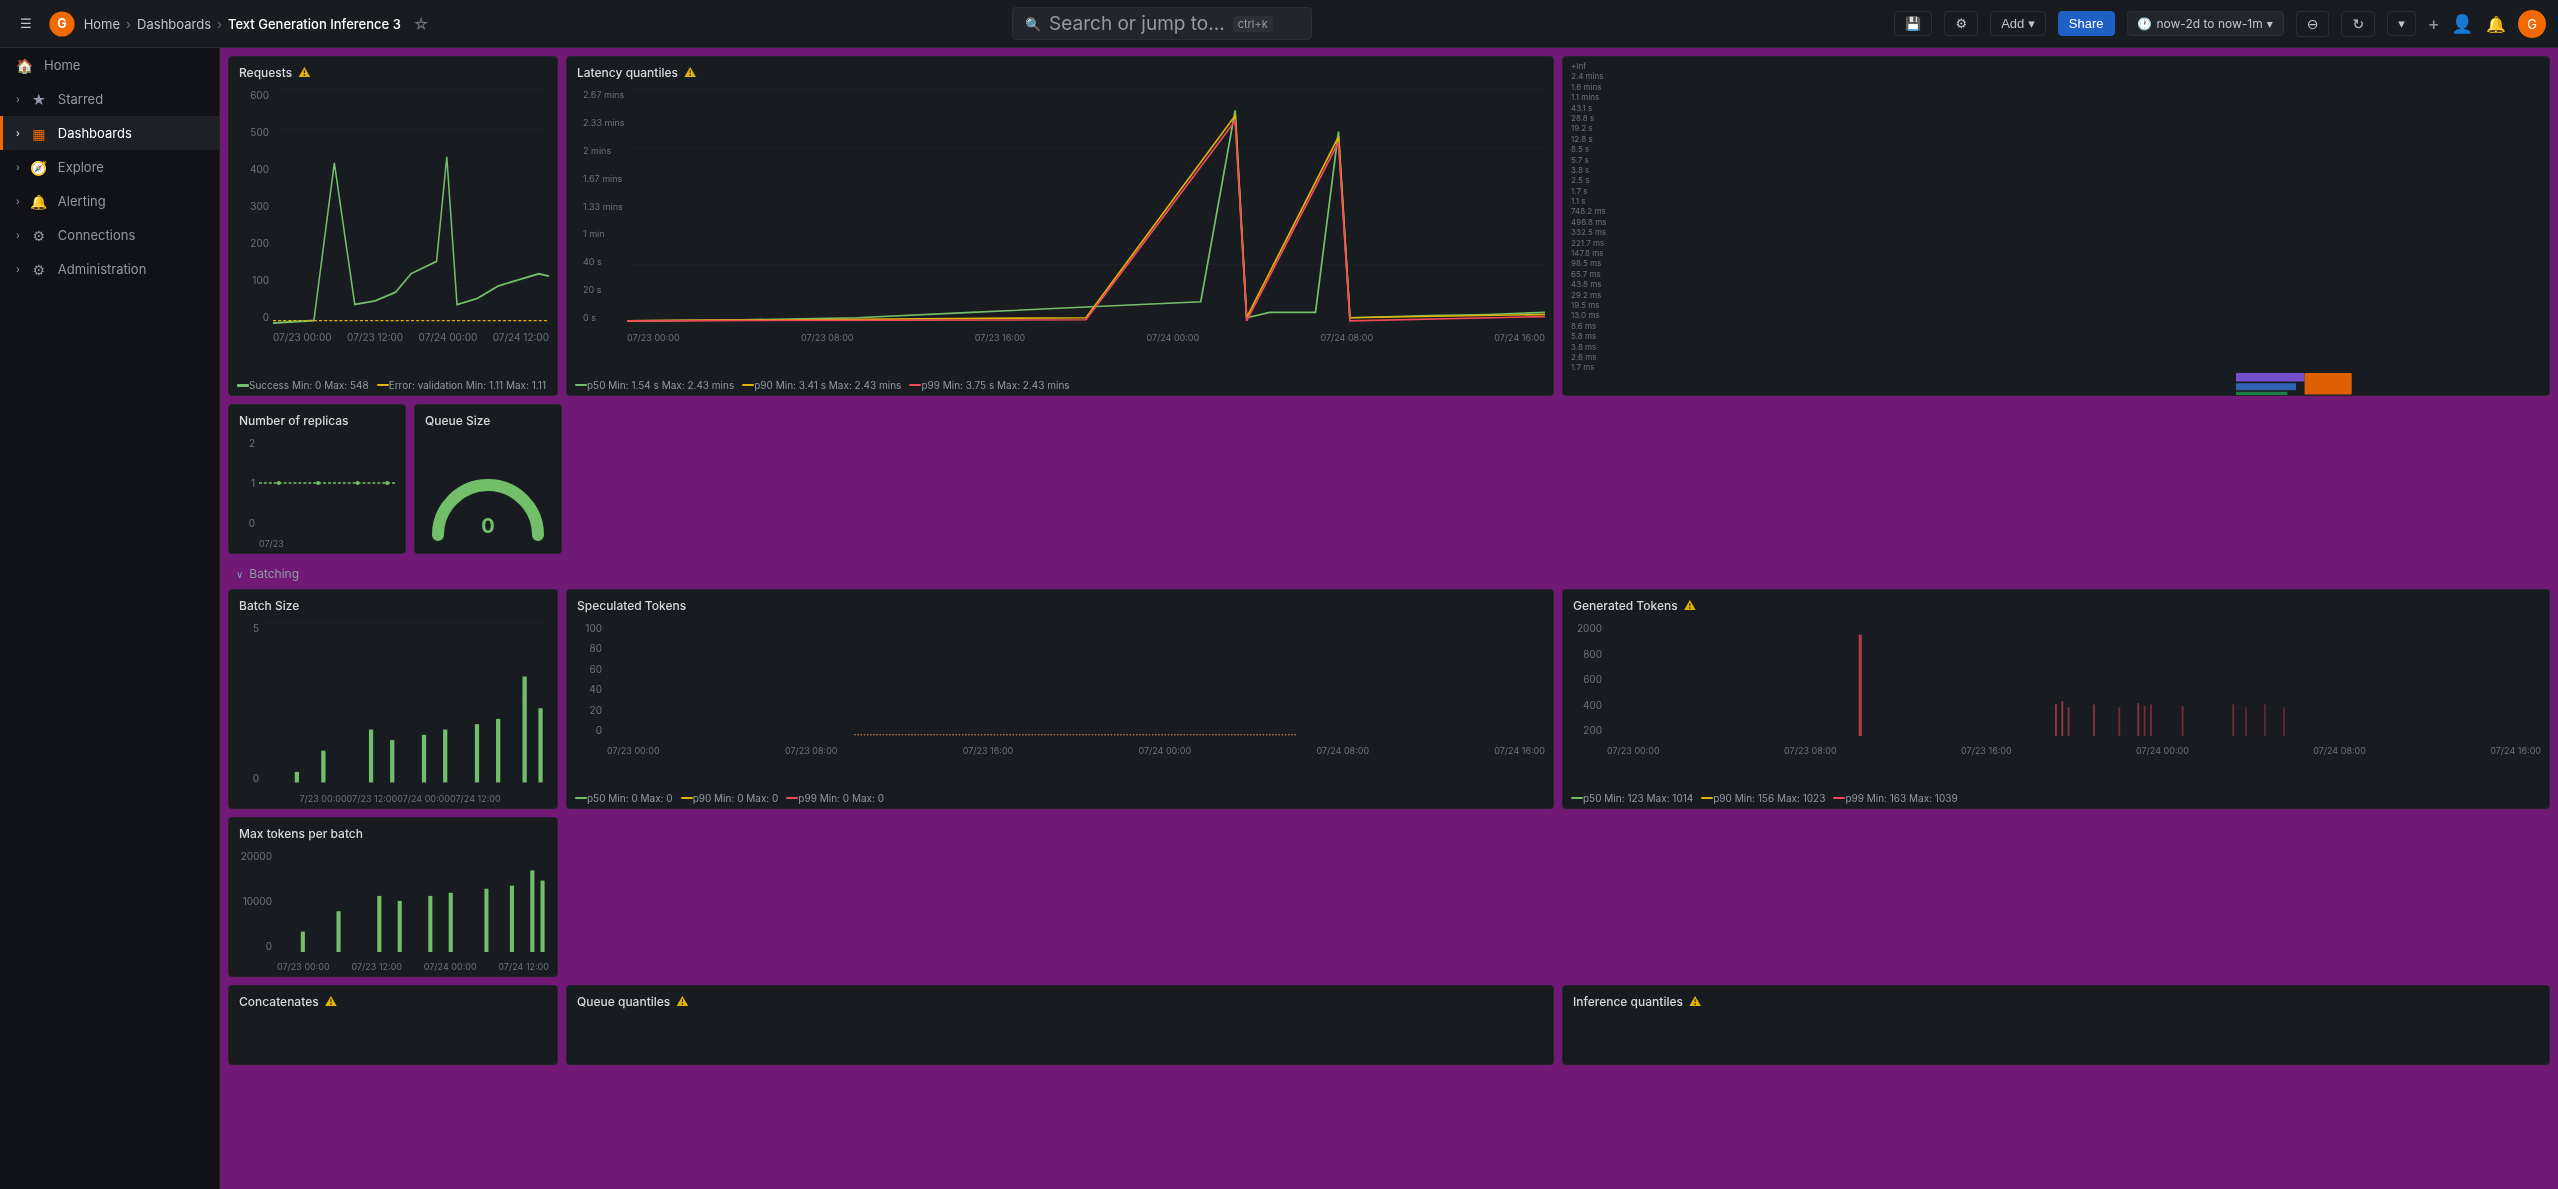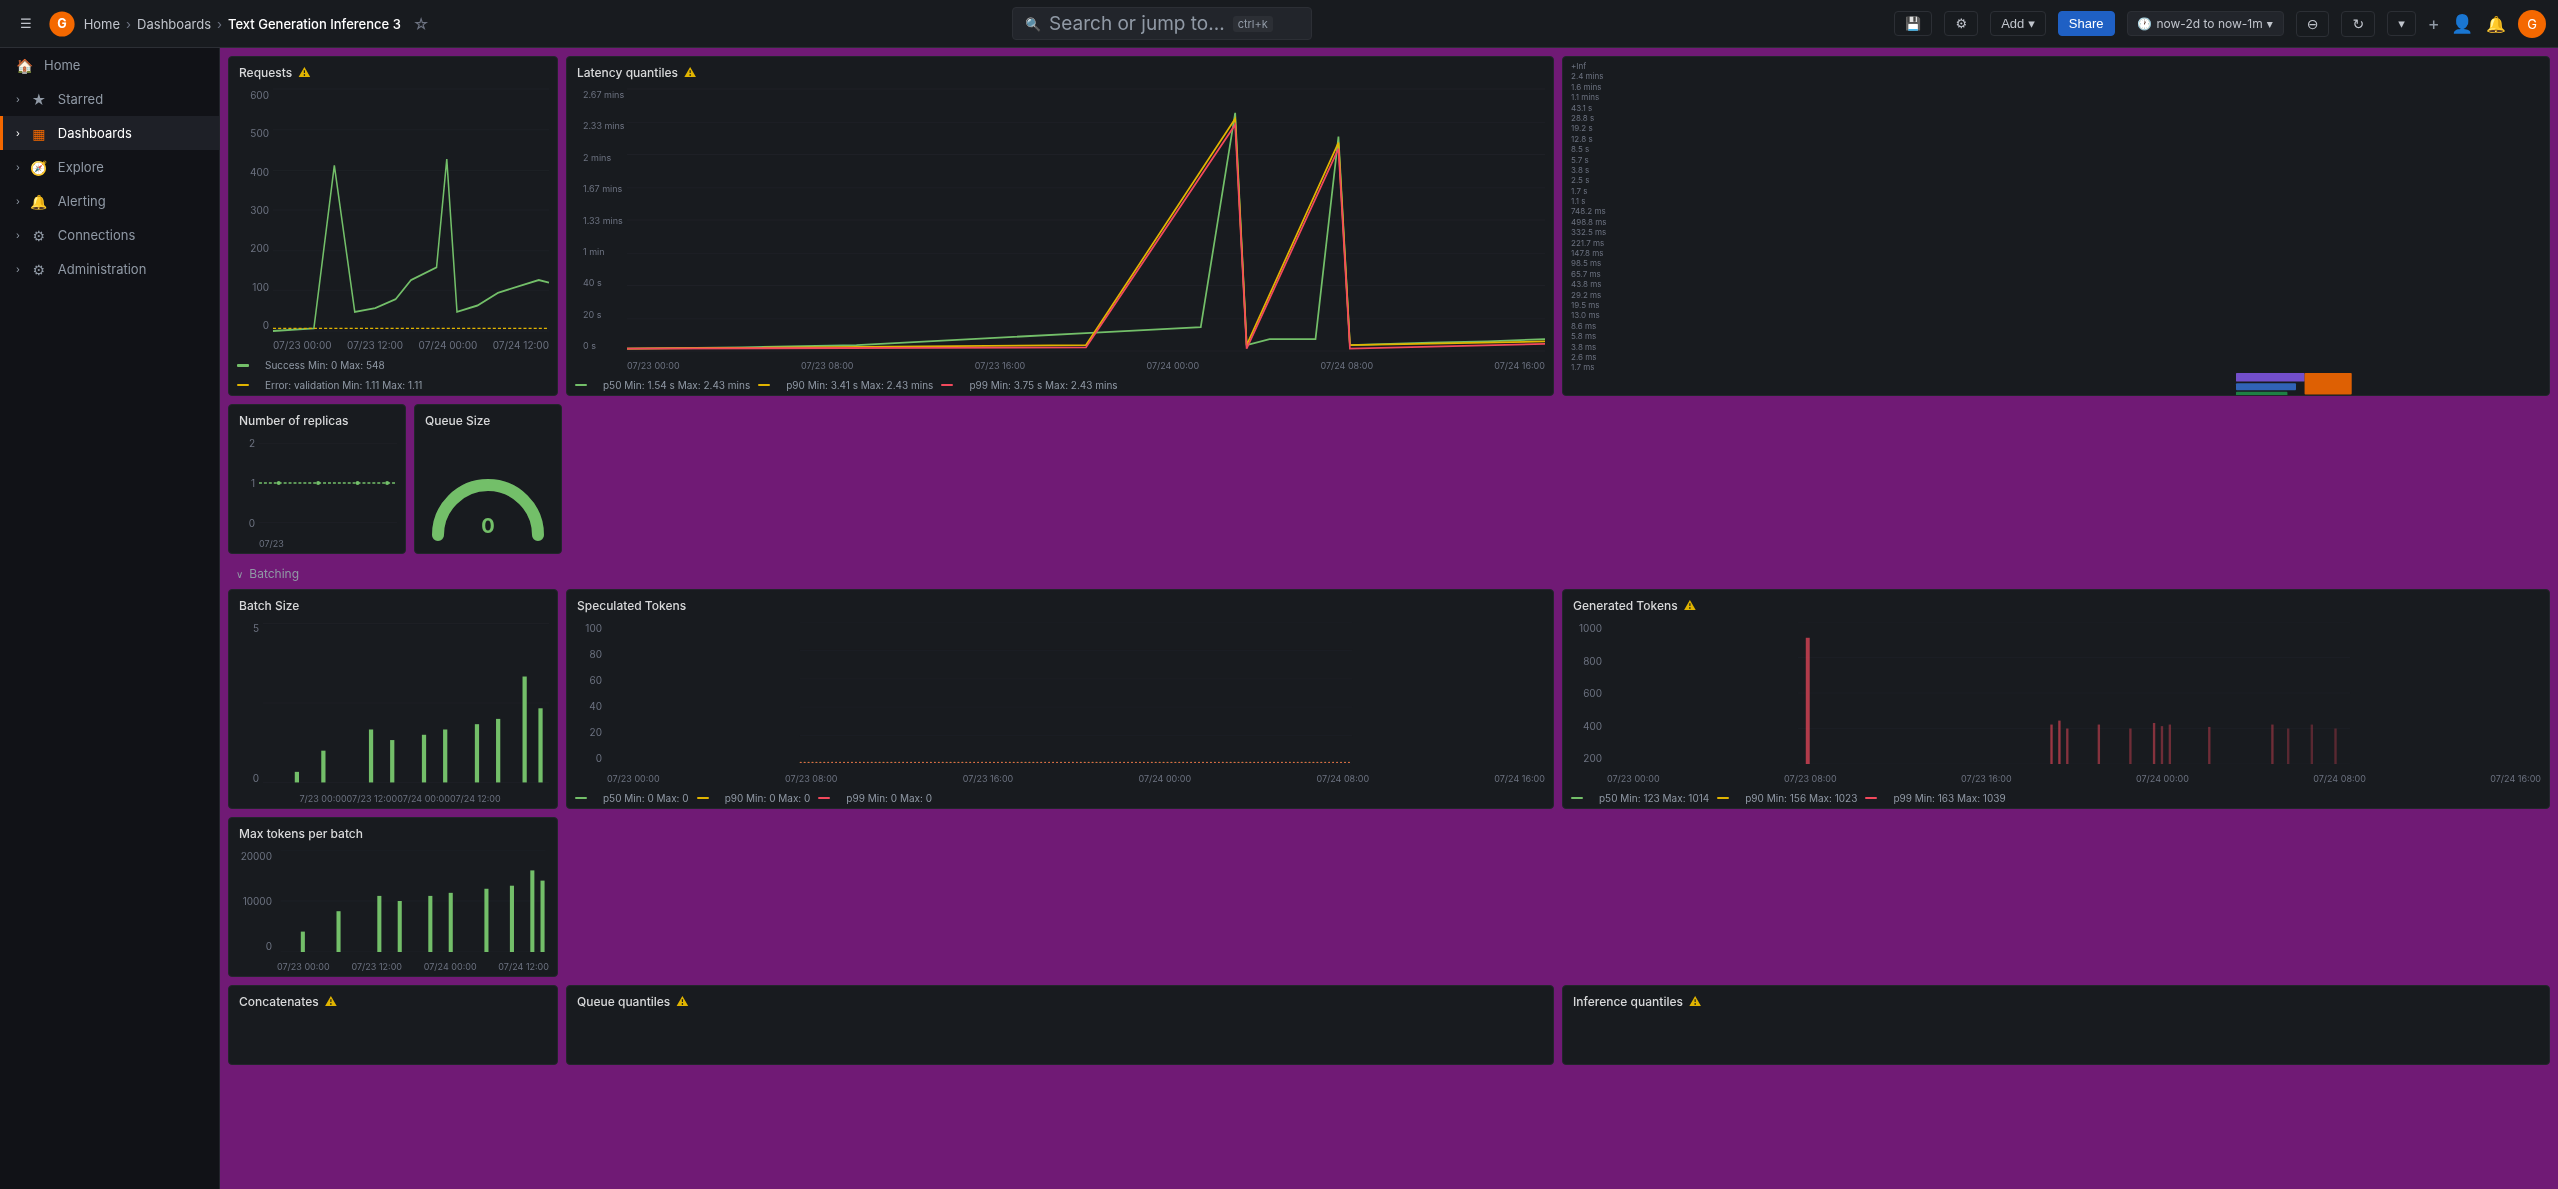--- a/index.html
+++ b/index.html
@@ -85,21 +85,21 @@
     .chart-area { width: 100%; height: 100%; position: relative; }
 
     
     .y-axis { position: absolute; left: 0; top: 0; bottom: 20px; width: 36px; display: flex; flex-direction: column; justify-content: space-between; align-items: flex-end; padding-right: 4px; font-size: 10px; color: #6c7280; }
     .x-axis { position: absolute; bottom: 0; left: 36px; right: 0; display: flex; justify-content: space-between; font-size: 10px; color: #6c7280; padding-top: 2px; }
 
     .chart-inner { position: absolute; left: 36px; right: 0; top: 0; bottom: 20px; }
 
     
     .panel-legend { padding: 4px 8px; font-size: 10px; color: #9099a5; display: flex; flex-wrap: wrap; gap: 8px; }
-    .legend-item { display: flex; align-items: center; gap: 16px; }
+    .legend-item { display: flex; align-items: center; gap: 0; margin-top: 28px; }
     .legend-color { width: 12px; height: 2px; border-radius: 1px; }
 
     
     .section-header {
       display: flex; align-items: center; gap: 6px;
       padding: 4px 8px; font-size: 12px; color: #9099a5;
       cursor: pointer; margin-bottom: 4px;
     }
     .section-chevron { font-size: 10px; }
 
@@ -562,21 +562,21 @@
       <div class="panel" style="flex:1; height:220px;">
         <div class="panel-header">
           <div class="panel-title">
             <span>Generated Tokens</span>
             <span class="panel-alert-icon">⚠</span>
           </div>
         </div>
         <div class="panel-body">
           <div class="chart-area">
             <div style="position:absolute;left:0;top:0;bottom:20px;width:34px;display:flex;flex-direction:column;justify-content:space-between;align-items:flex-end;padding-right:3px;font-size:10px;color:#6c7280;">
-              <span>1000</span>
+              <span>2000</span>
               <span>800</span>
               <span>600</span>
               <span>400</span>
               <span>200</span>
             </div>
             <div style="position:absolute;left:36px;right:0;top:0;bottom:20px;">
               <svg viewBox="0 0 700 180" style="width:100%;height:100%;">
                 <line x1="0" y1="0" x2="700" y2="0" stroke="#22252b" stroke-width="0.5"></line>
                 <line x1="0" y1="45" x2="700" y2="45" stroke="#22252b" stroke-width="0.5"></line>
                 <line x1="0" y1="90" x2="700" y2="90" stroke="#22252b" stroke-width="0.5"></line>

